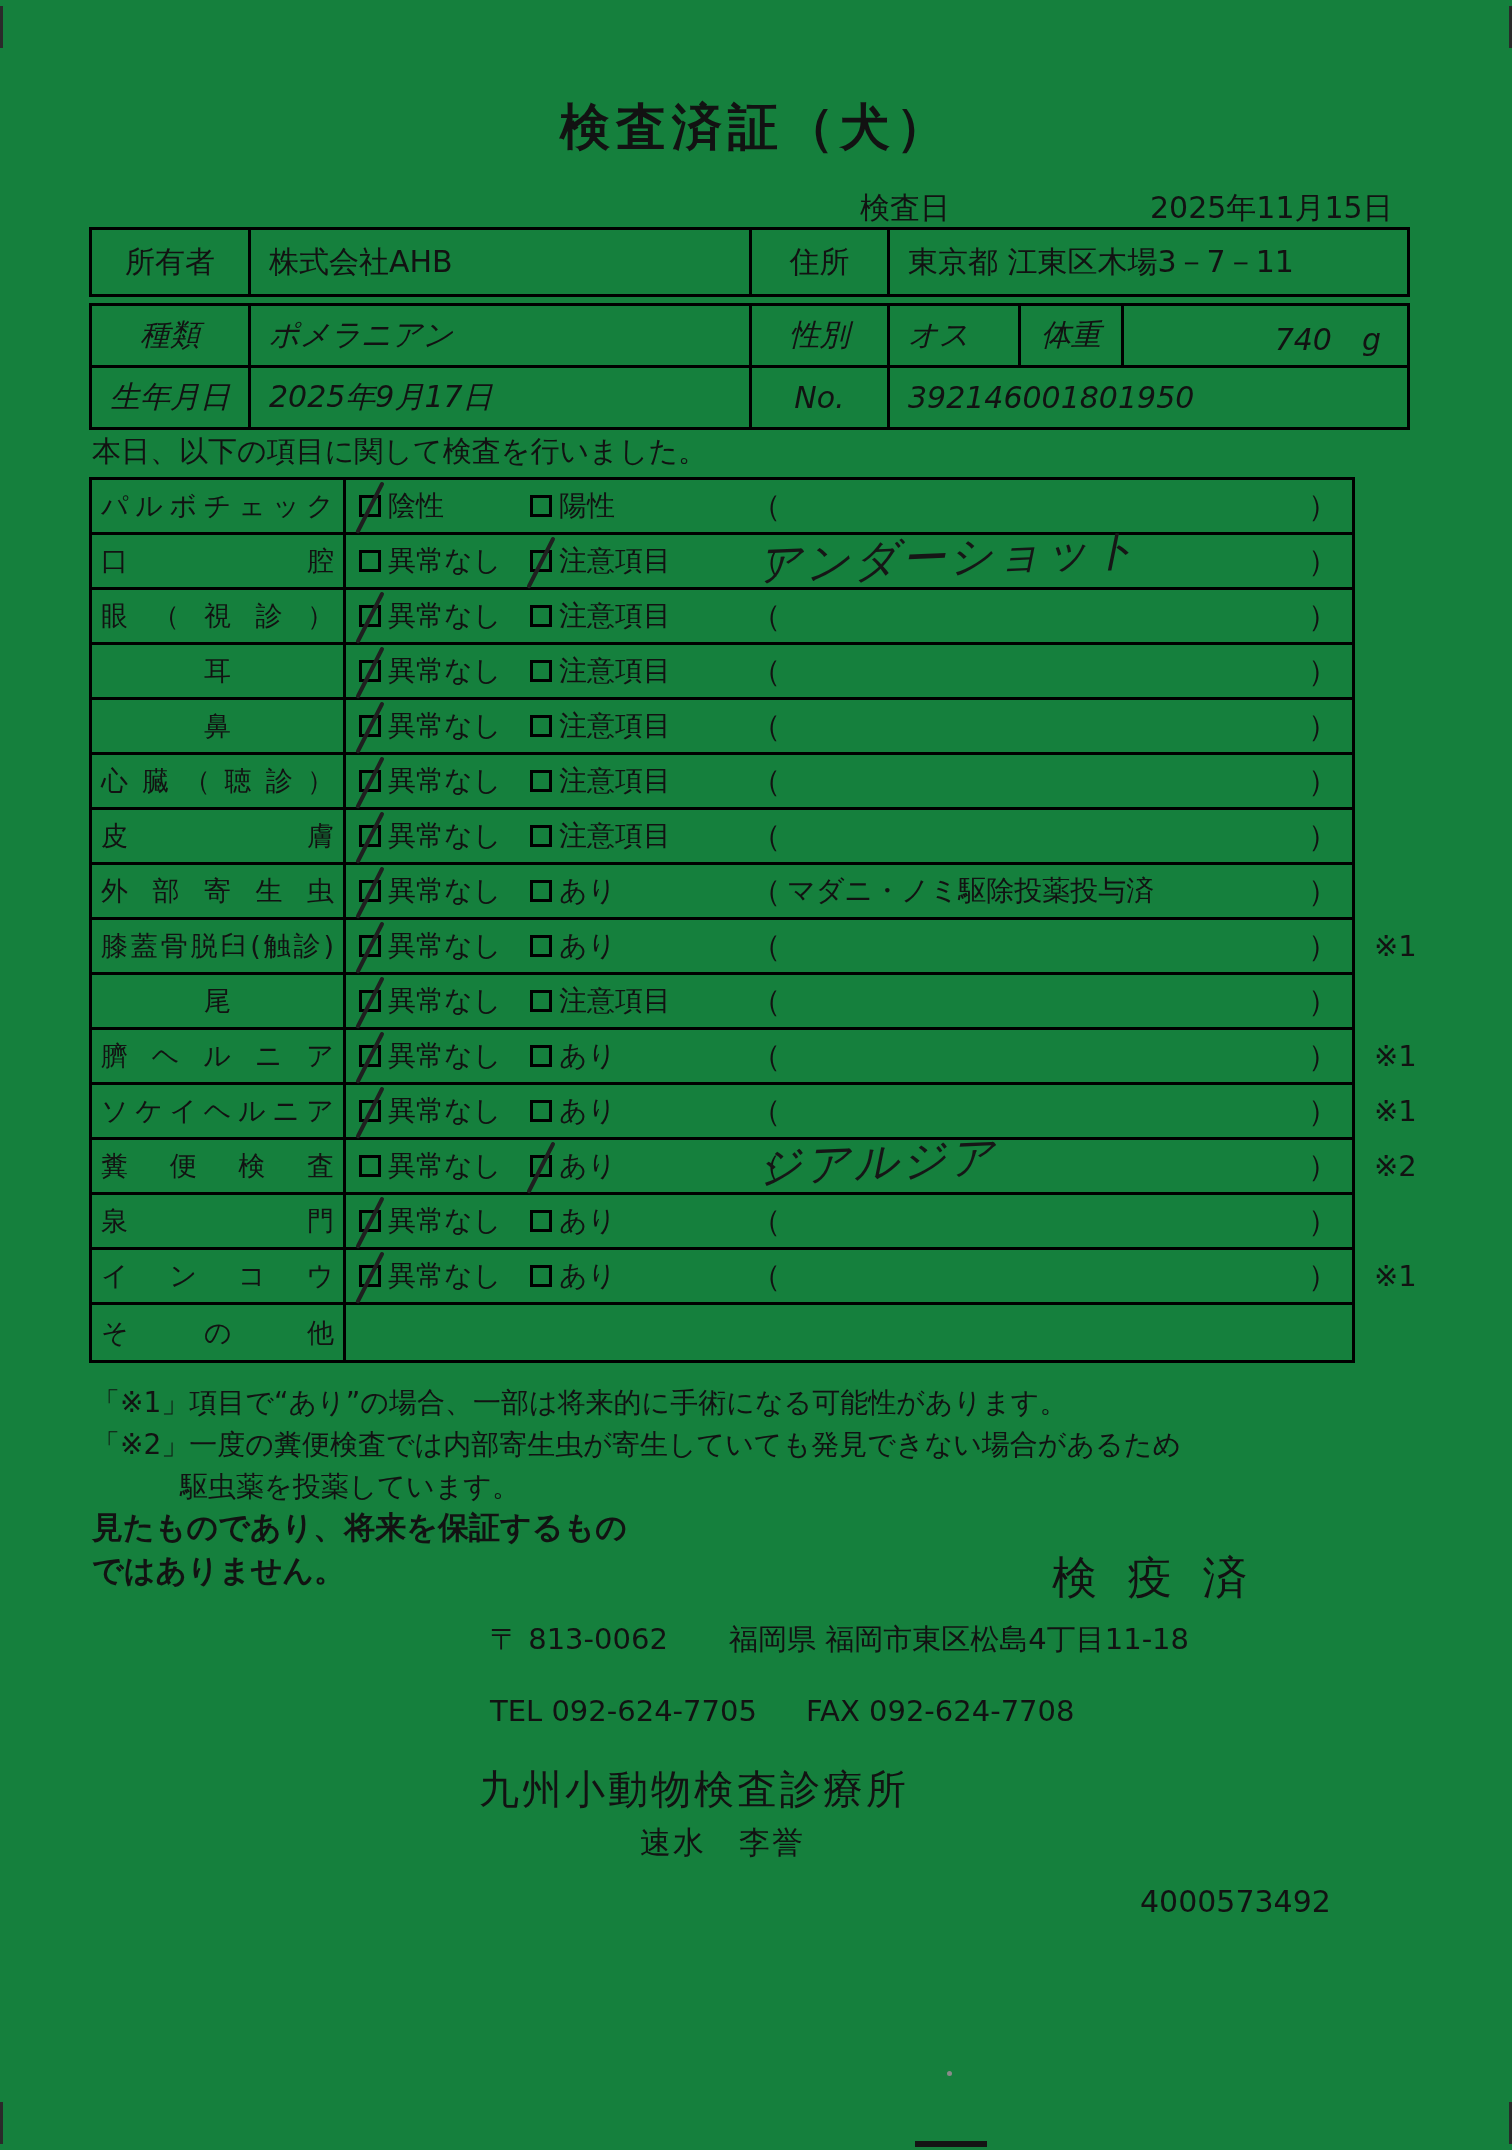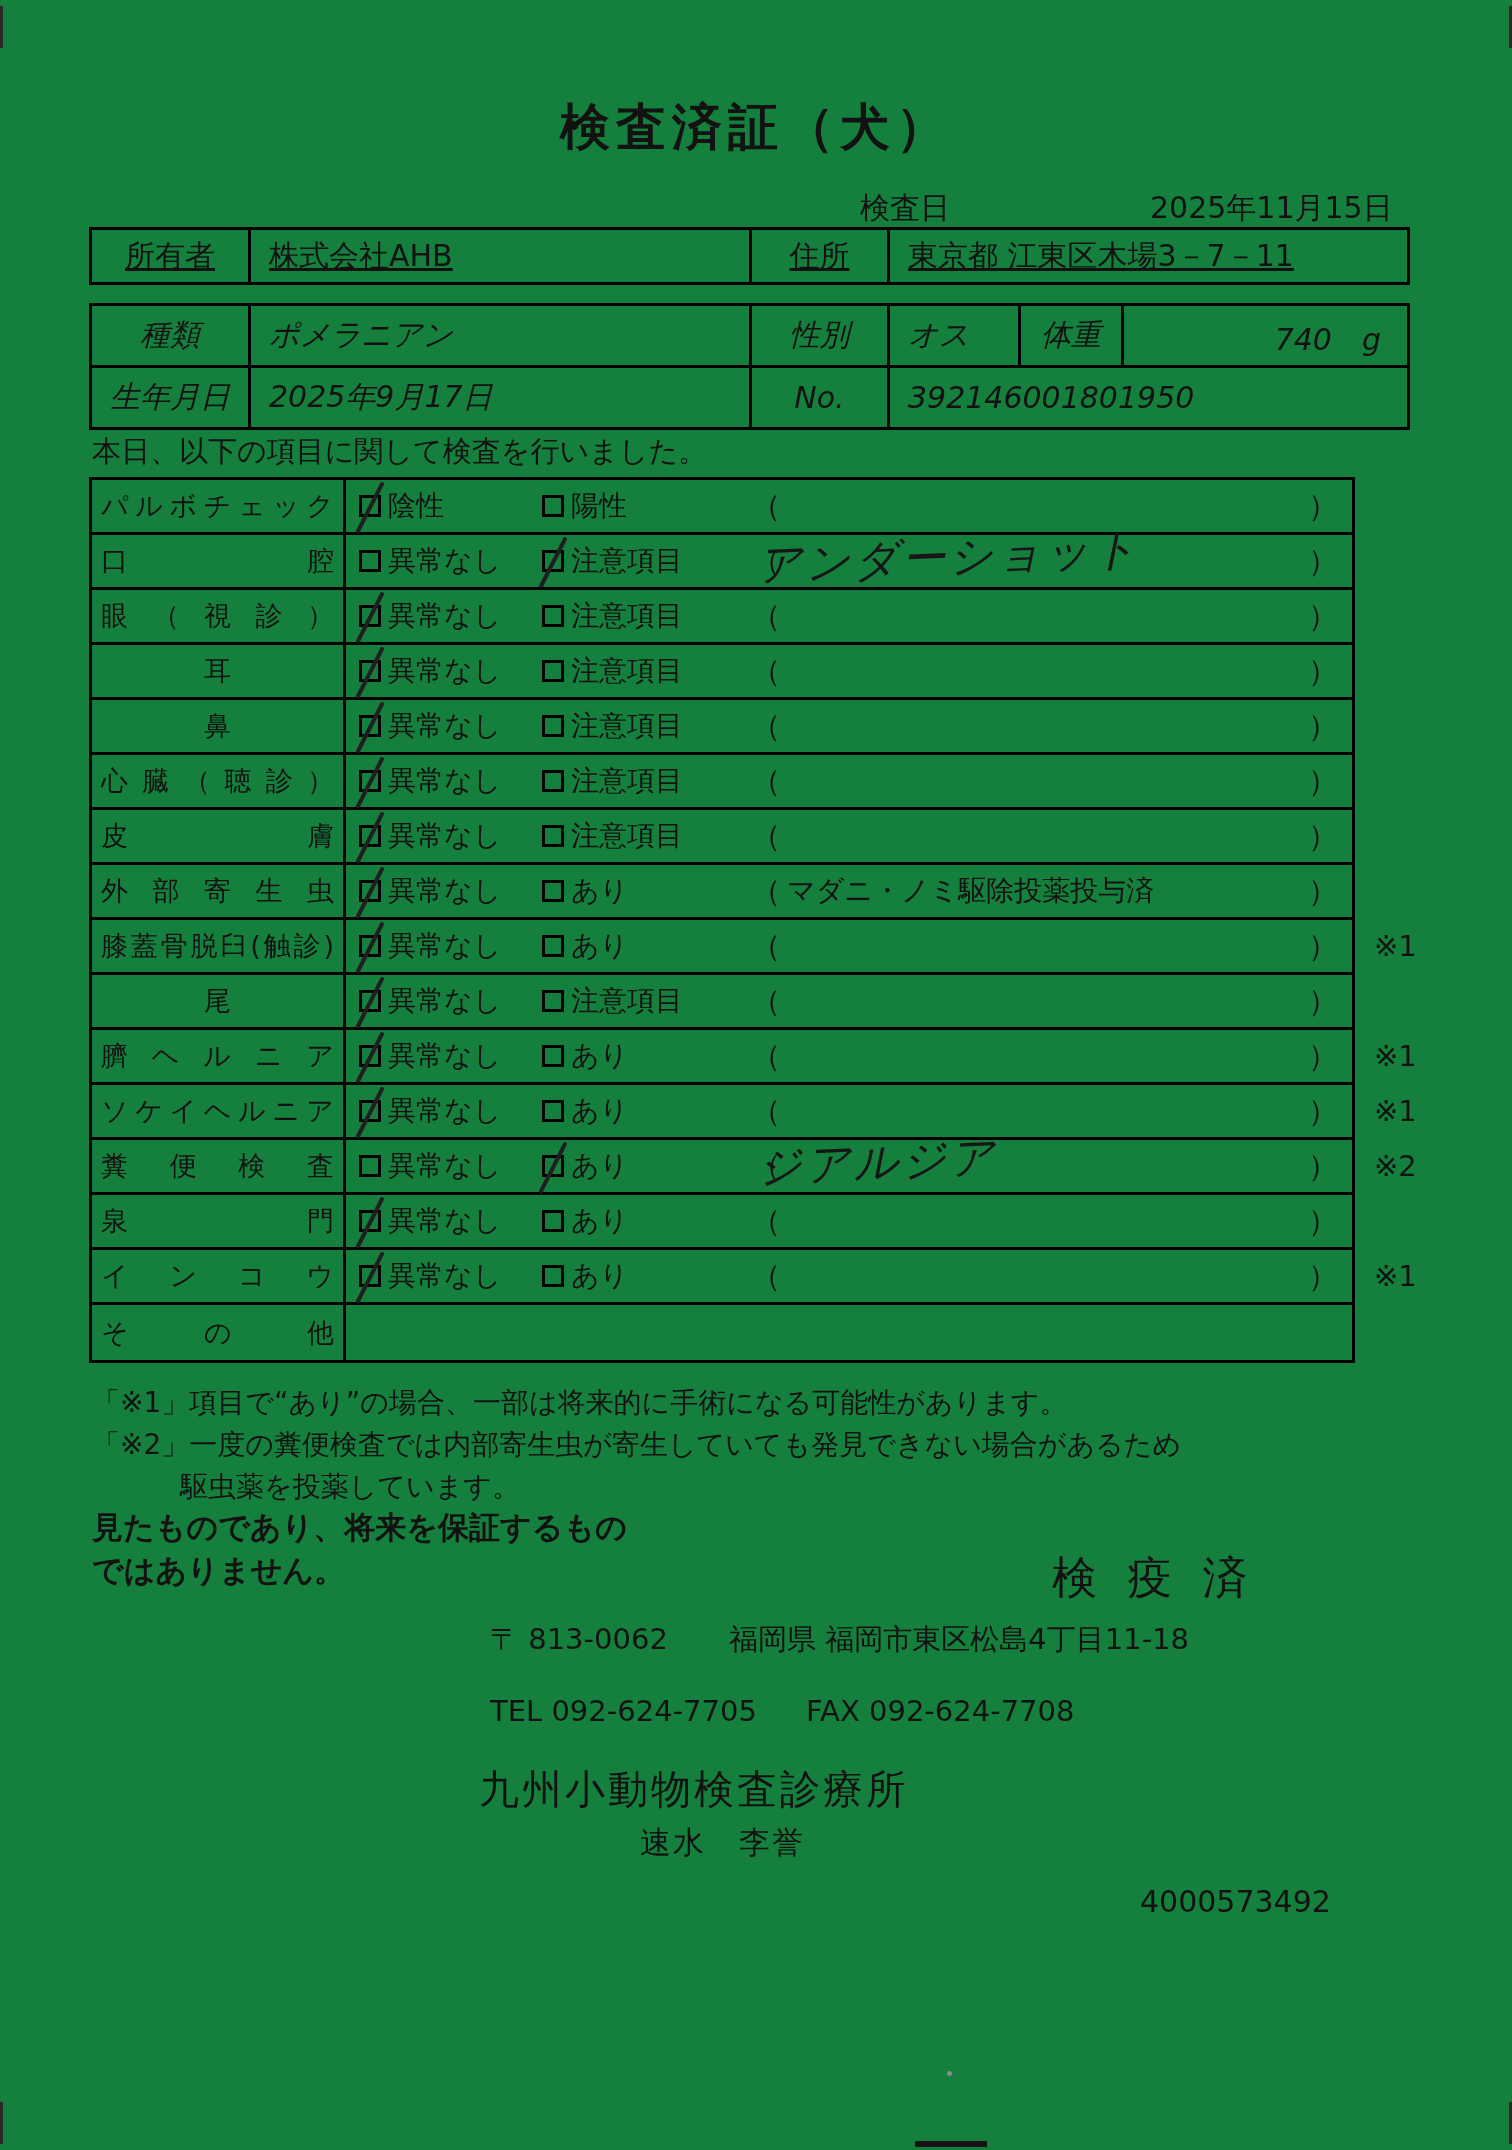--- a/index.html
+++ b/index.html
@@ -9,21 +9,21 @@
     font-family:"DejaVu Sans","Liberation Sans",sans-serif; color:#121212;
   }
   
   .doc-title { position:absolute; top:94px; left:0; width:100%; text-align:center;
     font-size:50px; font-weight:bold; letter-spacing:6px; }
   .date-label { position:absolute; top:188px; left:860px; font-size:30px; }
   .date-value { position:absolute; top:188px; left:1150px; font-size:30px; }
 
   
   .hx-table { position:absolute; left:89px; width:1321px; border:3px solid #000; box-sizing:border-box; font-size:30px; }
-  .table-a { top:227px; height:58px; display:flex;text-decoration:underline; }
+  .table-a { top:227px; height:70px; display:flex; }
   .table-b { top:303px;font-style:italic; }
   .tb-row { display:flex; height:59px; }
   .tb-row.first { border-bottom:3px solid #000; }
   .cell { display:flex; align-items:center; box-sizing:border-box; border-right:3px solid #000; overflow:visible; white-space:nowrap; }
   .cell.last { border-right:none; flex:1;text-align:center; }
   .cell.lab { justify-content:center; }
   .cell.val { padding-left:18px; }
   .w159{width:159px;} .w501{width:501px;} .w138{width:138px;} .w131{width:131px;} .w103{width:103px;}
   .weight-cell { justify-content:flex-end; padding-right:26px;margin-top:8px; }
   .weight-unit { margin-left:30px; }
@@ -33,21 +33,21 @@
   
   .exam-table { position:absolute; top:477px; left:89px; width:1266px; border:3px solid #000; box-sizing:border-box; }
   .exam-row { position:relative; display:flex; height:55px; border-bottom:3px solid #000; box-sizing:border-box; font-size:28px; }
   .exam-row:last-child { border-bottom:none; }
   .exam-label { width:254px; border-right:3px solid #000; box-sizing:border-box; padding:0 9px; display:flex; align-items:center; }
   .exam-label-text { width:100%; font-size:27px; text-align:justify; text-align-last:justify; white-space:nowrap; }
   .exam-label.single-char .exam-label-text { text-align:center; text-align-last:center; }
   .exam-content { position:relative; flex:1; }
   .cb-group { position:absolute; top:0; height:100%; display:flex; align-items:center; white-space:nowrap; }
   .cb-group.g1 { left:13px; }
-  .cb-group.g2 { left:196px; }
+  .cb-group.g2 { left:184px; }
   .cb { position:relative; width:22px; height:22px; border:3px solid #000; box-sizing:border-box; margin-right:7px; flex:0 0 auto; }
   .slash { position:absolute; left:6px; top:-19px; width:3.5px; height:57px; background:#1f1f1f;
     transform:rotate(27deg); border-radius:2px; }
   .paren { position:absolute; left:405px; right:14px; top:0; height:100%;
     display:flex; align-items:center; justify-content:space-between; }
   .paren-open,.paren-close { font-size:30px; }
   .paren-content { position:absolute; left:36px; top:0; height:100%; display:flex; align-items:center; white-space:nowrap; font-size:28px; }
   .paren-content.handwriting { left:6px; font-size:44px; font-style:italic; letter-spacing:3px;
     transform:rotate(-2.5deg); color:#161616; top:-4px; }
   .exam-note { position:absolute; left:1282px; top:0; height:100%; display:flex; align-items:center; font-size:29px; white-space:nowrap; }

